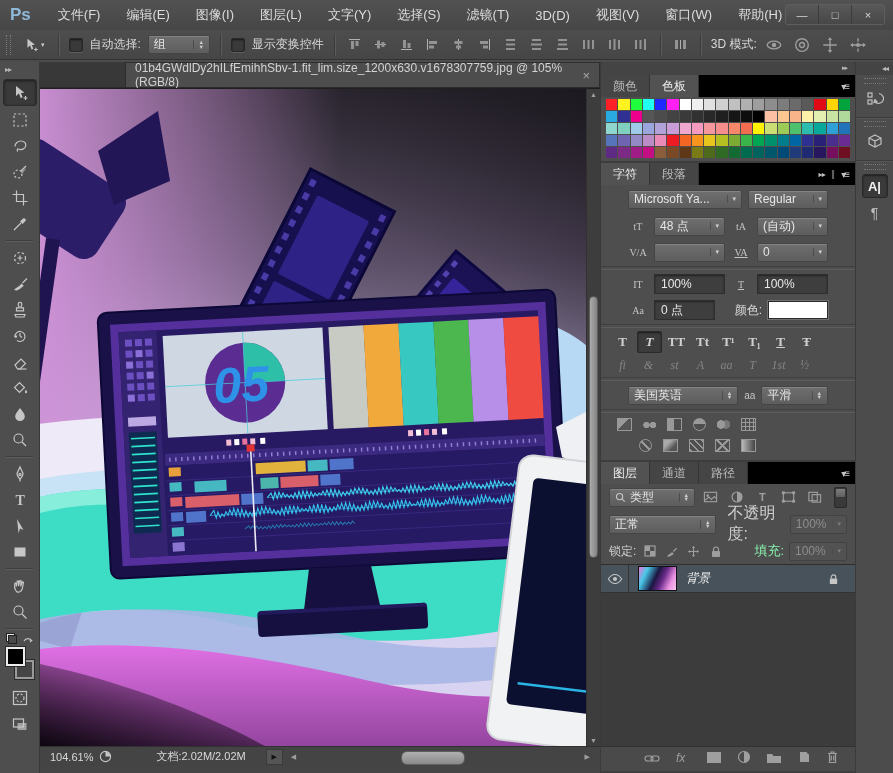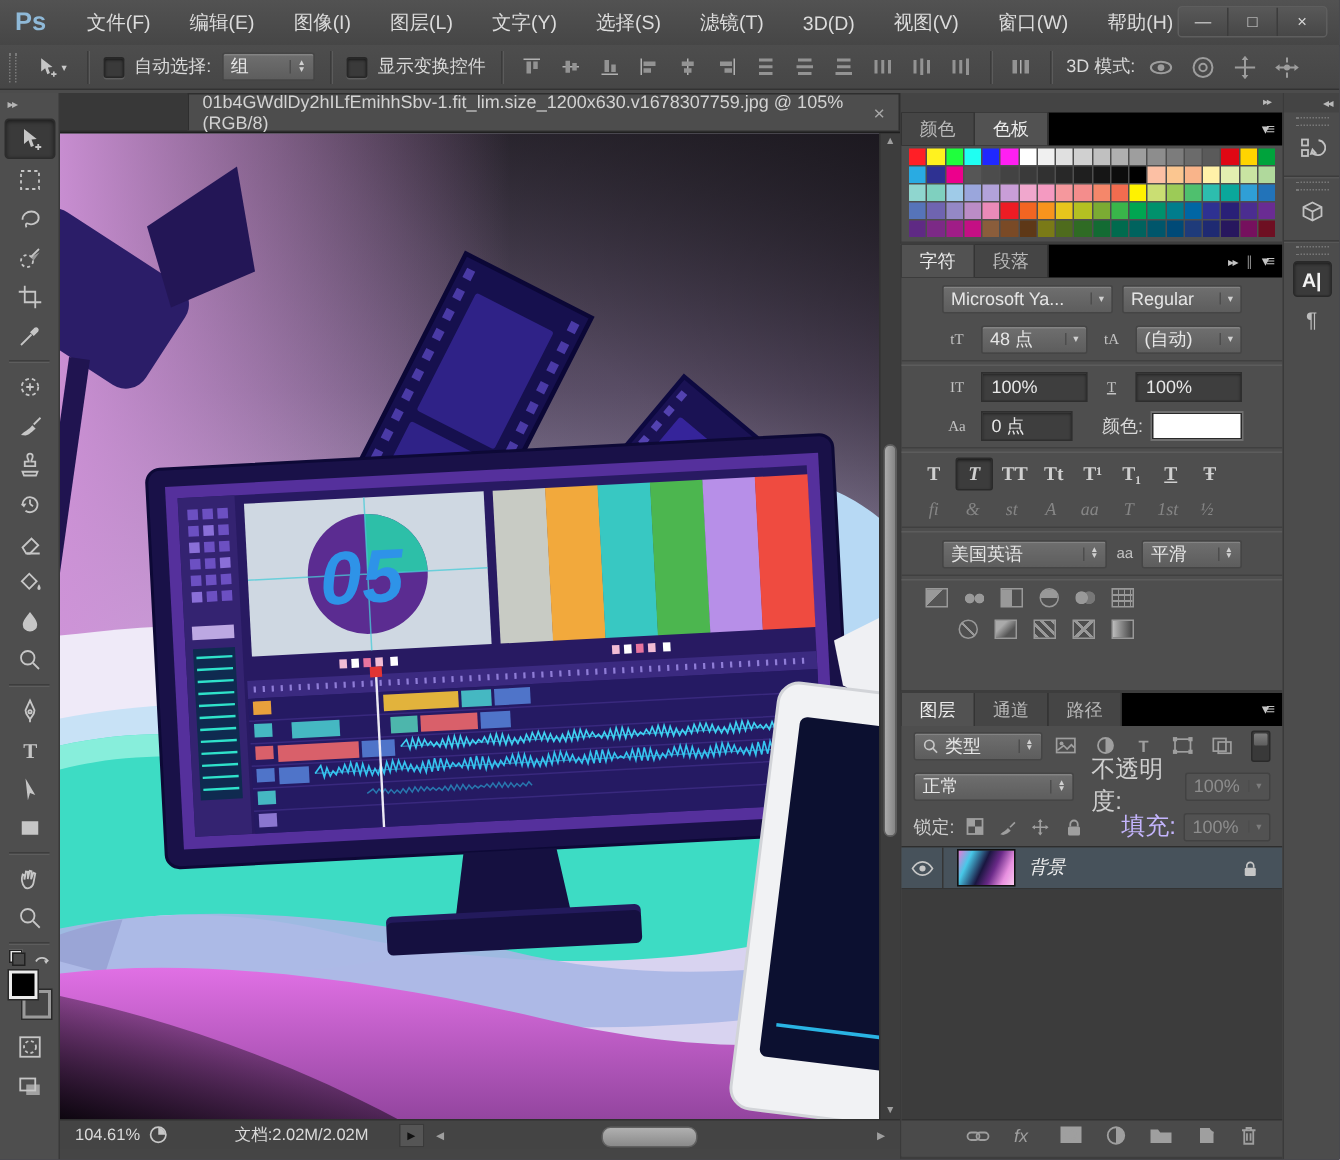--- a/index.html
+++ b/index.html
@@ -801,20 +801,32 @@
         <span class="dd" style="flex:1;">
             <span class="val">48 点</span>
             <span class="arr">▾</span>
           </span>
         <span class="cicon">tA</span>
         <span class="dd" style="flex:1;">
             <span class="val">(自动)</span>
             <span class="arr">▾</span>
           </span>
       </div>
+      <div class="crow">
+        <span class="cicon">V/A</span>
+        <span class="dd" style="flex:1;">
+            <span class="val"></span>
+            <span class="arr">▾</span>
+          </span>
+        <span class="cicon" style="text-decoration:underline;">VA</span>
+        <span class="dd" style="flex:1;">
+            <span class="val">0</span>
+            <span class="arr">▾</span>
+          </span>
+      </div>
       <div class="psep"></div>
       <div class="crow">
         <span class="cicon">IT</span>
         <span class="vbox">100%</span>
         <span class="cicon" style="text-decoration:underline;">T</span>
         <span class="vbox">100%</span>
       </div>
       <div class="crow">
         <span class="cicon">Aa</span>
         <span class="vbox">0 点</span>
@@ -968,21 +980,21 @@
               <path d="M7 2 V12 M2 7 H12"></path>
               <path class="f" d="M7 1 l1.7 2.2 h-3.4 Z M7 13 l1.7 -2.2 h-3.4 Z M1 7 l2.2 -1.7 v3.4 Z M13 7 l-2.2 -1.7 v3.4 Z"></path>
             </svg>
           </span>
         <span class="lfic" style="width:17px;">
             <svg width="12" height="13" viewBox="0 0 12 13">
               <rect class="f" x="2" y="6" width="8" height="6" rx="1"></rect>
               <path d="M3.5 6 V4.5 a2.5 2.5 0 0 1 5 0 V6"></path>
             </svg>
           </span>
-        <span style="font-size:16px;color:#c4b5fd;margin-left:auto;">填充:</span>
+        <span style="font-size:13px;color:#86efac;margin-left:auto;">填充:</span>
         <span class="dd ddis" style="width:58px;">
             <span class="val">100%</span>
             <span class="arr">▾</span>
           </span>
       </div>
       <div class="llist">
         <div class="lrow">
           <span class="eyecell">
             <svg class="icnsvg" width="16" height="12" viewBox="0 0 18 13">
                 <path d="M1.5 6.5 C4 2.5 7 1.5 9 1.5 C11 1.5 14 2.5 16.5 6.5 C14 10.5 11 11.5 9 11.5 C7 11.5 4 10.5 1.5 6.5 Z"></path>

